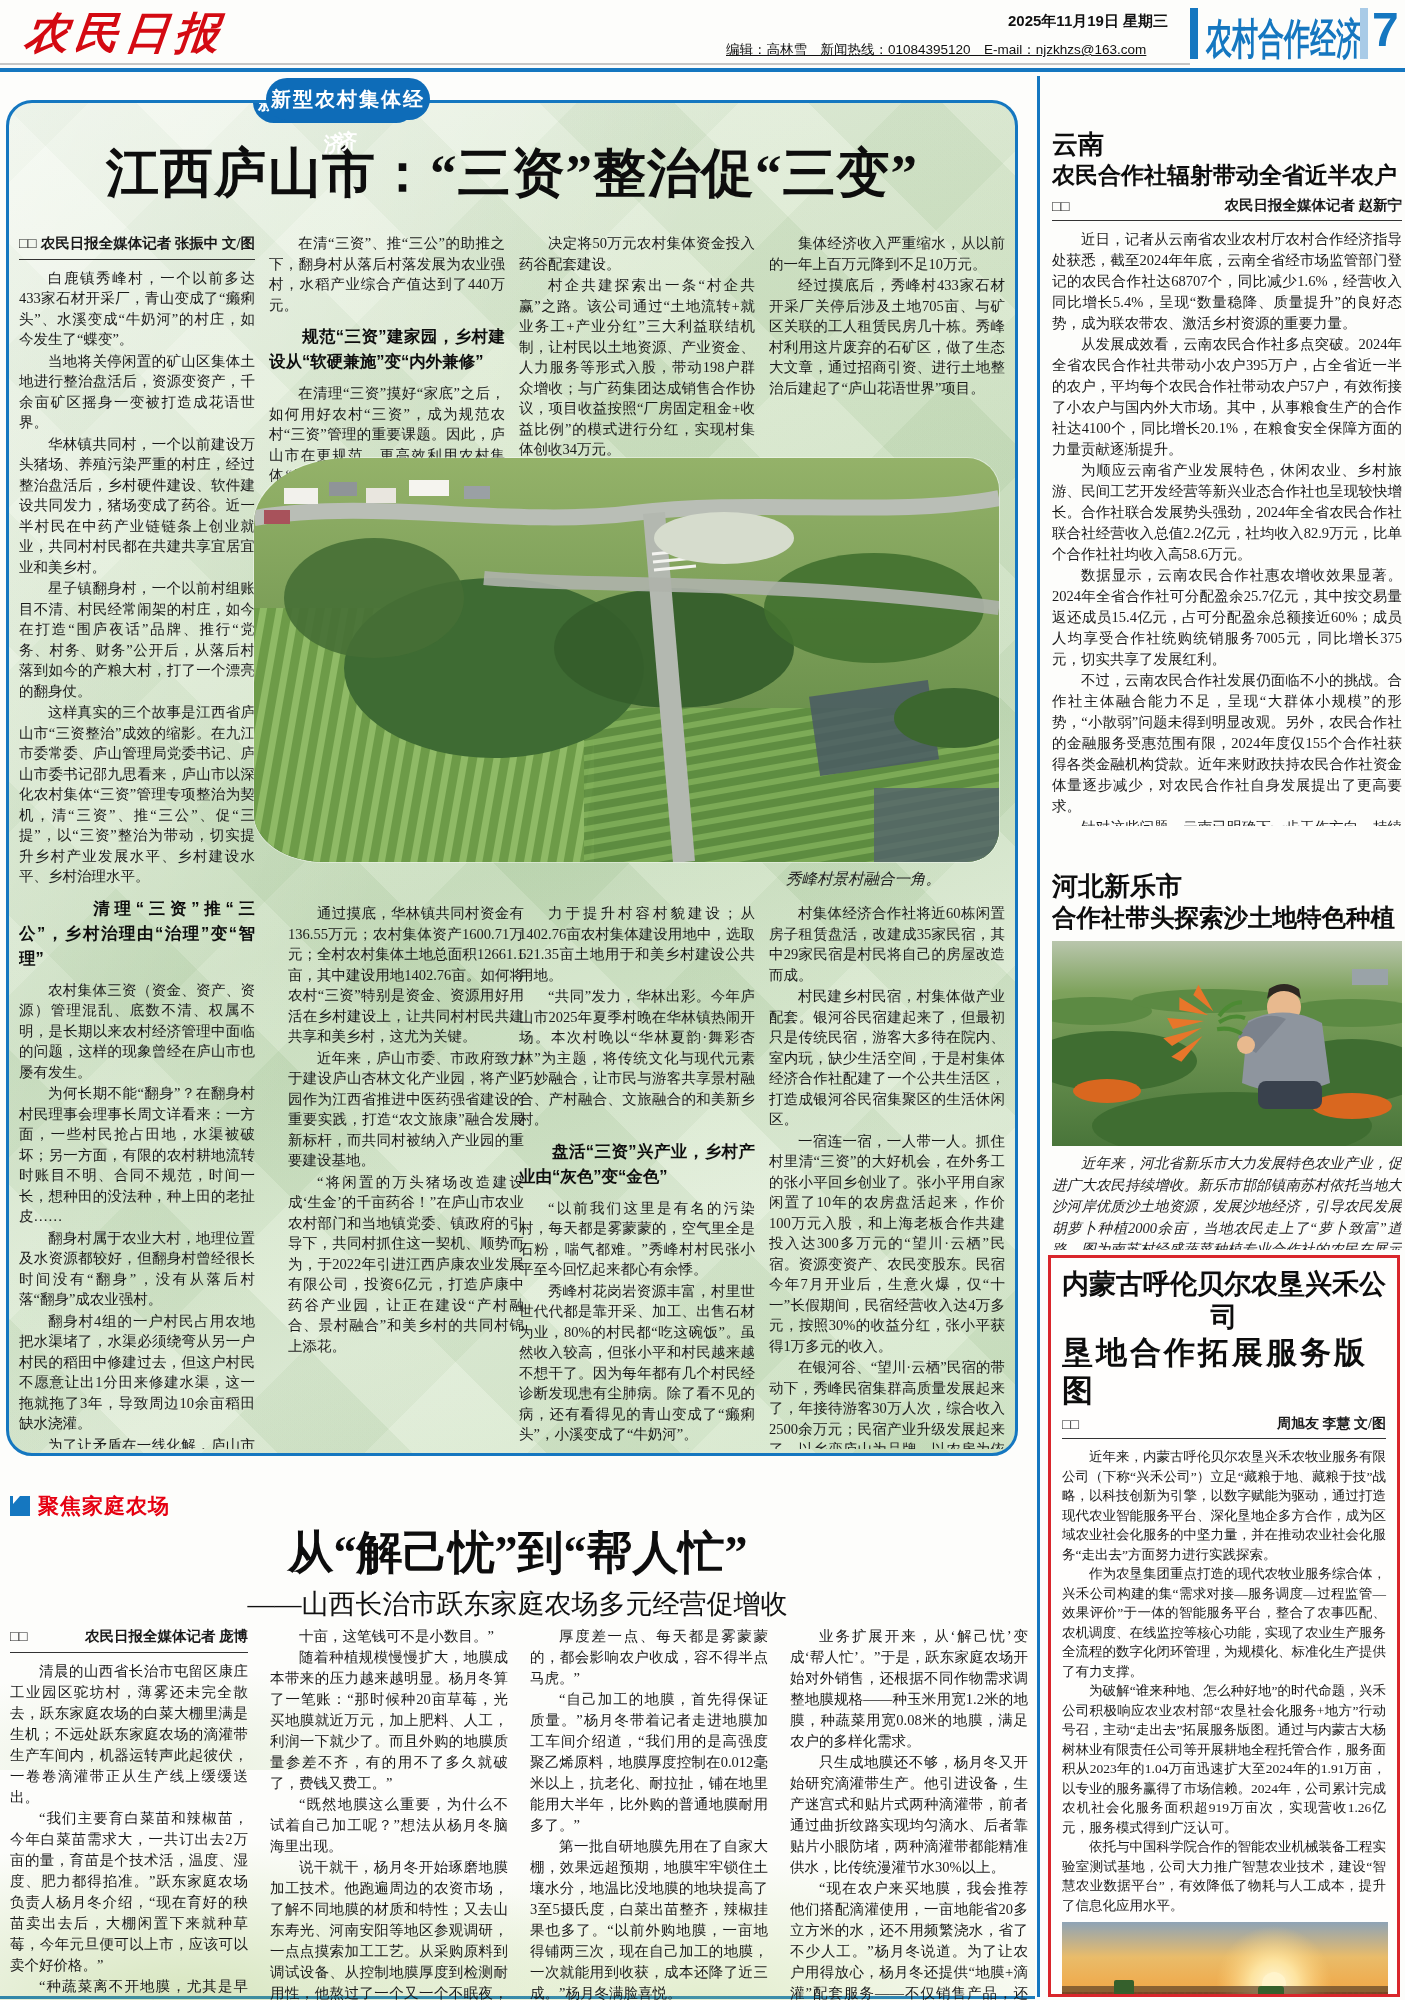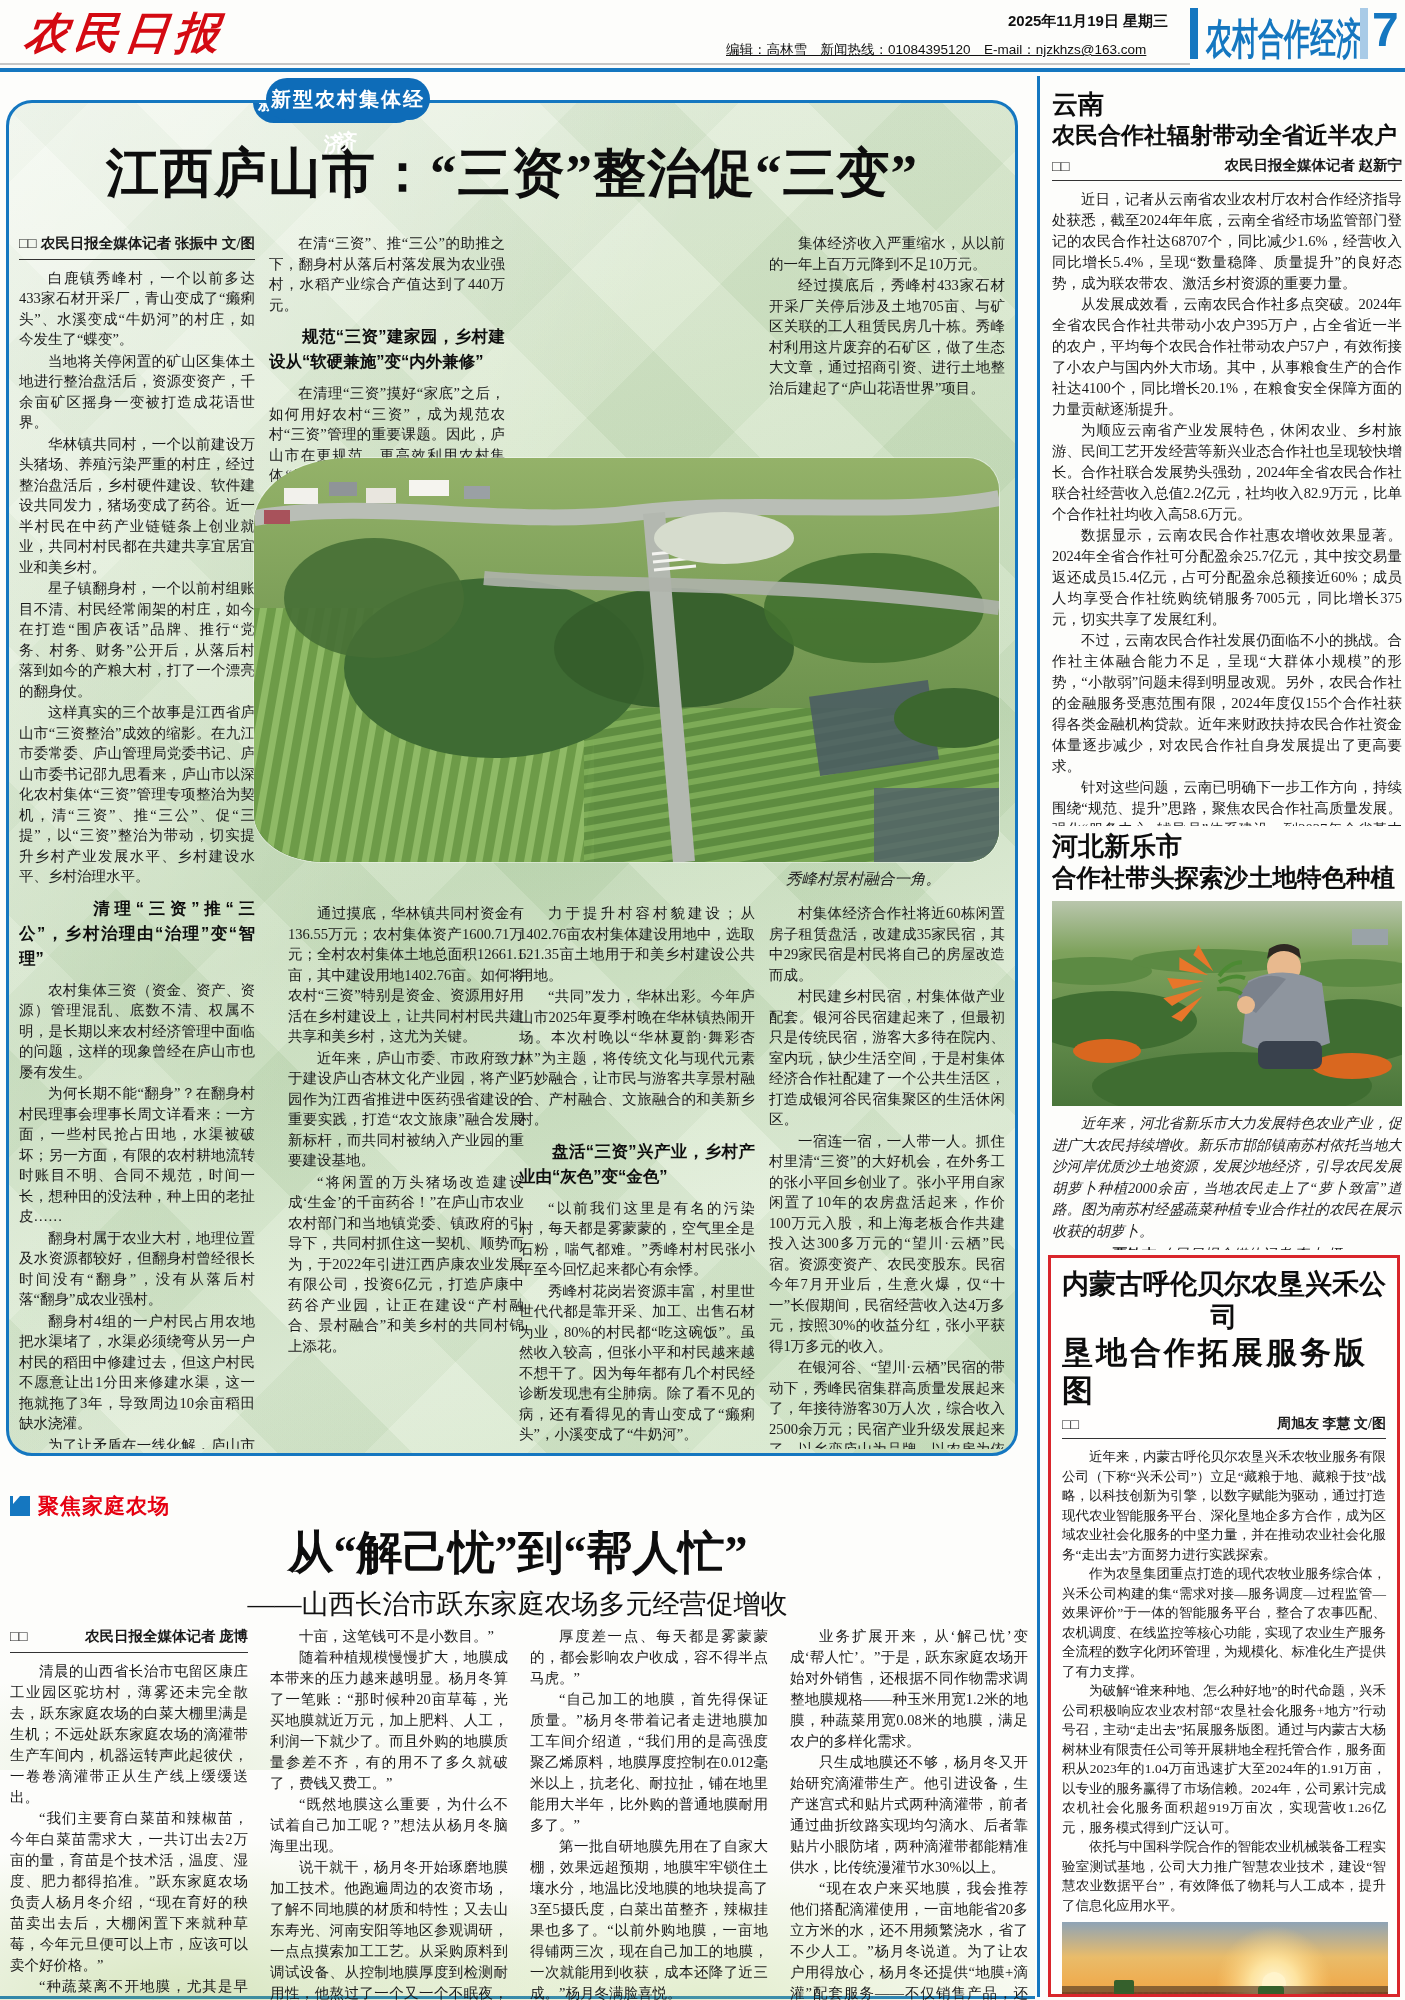--- a/index.html
+++ b/index.html
@@ -64,21 +64,21 @@
     background:radial-gradient(60% 110% at 18% 100%, rgba(150,190,90,.38), transparent 70%),
                radial-gradient(55% 95% at 68% 100%, rgba(170,205,110,.32), transparent 72%);}
   .wave2{left:0;top:1630px;width:560px;height:140px;
     background:radial-gradient(70% 100% at 30% 100%, rgba(140,185,95,.18), transparent 75%);}
 
   
   .vdivider{left:1037px;top:76px;width:3px;height:1921px;background:#1577c0;}
   .bottom-rule{left:0;top:1996px;width:1035px;height:3px;background:#1577c0;}
 
   .artA{left:1052px;top:88px;width:350px;height:738px;overflow:hidden;}
-  .kicker{font-family:"Liberation Sans",sans-serif;font-weight:bold;font-size:26px;color:#0d0d0d;line-height:32px;}
+  .kicker{font-family:"Liberation Sans",sans-serif;font-weight:bold;font-size:26px;color:#0d0d0d;line-height:32px;margin-top:40px;}
   .titleA{font-family:"Liberation Sans",sans-serif;font-weight:bold;font-size:23px;line-height:30px;color:#0d0d0d;}
   .rbody{font-size:14.5px;line-height:21px;}
   .artA .byline-row,.artB .byline-row{margin-top:6px;}
 
   .artB{left:1052px;top:830px;width:350px;height:420px;overflow:hidden;}
   .titleB{font-size:24.5px;font-weight:bold;line-height:31px;color:#0d0d0d;}
   .photo2{width:350px;height:205px;margin-top:8px;overflow:hidden;}
   .photo2 svg{display:block;width:100%;height:100%;}
   .caption{font-size:14.5px;line-height:21.5px;font-style:italic;color:#222;text-align:justify;text-indent:2em;margin-top:7px;}
   .credit{text-align:center;font-size:14.5px;font-style:italic;margin-top:3px;}
@@ -140,20 +140,26 @@
     </div>
 
     <div class="mcol" style="left:260px;top:800px;height:546px;margin-left:19px;">
       <div>
           <p class="para">通过摸底，华林镇共同村资金有136.55万元；农村集体资产1600.71万元；全村农村集体土地总面积12661.1亩，其中建设用地1402.76亩。如何将农村“三资”特别是资金、资源用好用活在乡村建设上，让共同村村民共建共享和美乡村，这尤为关键。</p>
           <p class="para">近年来，庐山市委、市政府致力于建设庐山杏林文化产业园，将产业园作为江西省推进中医药强省建设的重要实践，打造“农文旅康”融合发展新标杆，而共同村被纳入产业园的重要建设基地。</p>
           <p class="para">“将闲置的万头猪场改造建设成‘生金’的千亩药谷！”在庐山市农业农村部门和当地镇党委、镇政府的引导下，共同村抓住这一契机、顺势而为，于2022年引进江西庐康农业发展有限公司，投资6亿元，打造庐康中药谷产业园，让正在建设“产村融合、景村融合”和美乡村的共同村锦上添花。</p>
         </div>
     </div>
 
+    <div class="mcol" style="left:510px;top:130px;height:224px;">
+      <div>
+          <p class="para">决定将50万元农村集体资金投入药谷配套建设。</p>
+          <p class="para">村企共建探索出一条“村企共赢”之路。该公司通过“土地流转+就业务工+产业分红”三大利益联结机制，让村民以土地资源、产业资金、人力服务等形式入股，带动198户群众增收；与广药集团达成销售合作协议，项目收益按照“厂房固定租金+收益比例”的模式进行分红，实现村集体创收34万元。</p>
+        </div>
+    </div>
 
     <div class="mcol" style="left:510px;top:800px;height:546px;">
       <div>
           <p class="para">力于提升村容村貌建设；从1402.76亩农村集体建设用地中，选取621.35亩土地用于和美乡村建设公共用地。</p>
           <p class="para">“共同”发力，华林出彩。今年庐山市2025年夏季村晚在华林镇热闹开场。本次村晚以“华林夏韵·舞彩杏林”为主题，将传统文化与现代元素巧妙融合，让市民与游客共享景村融合、产村融合、文旅融合的和美新乡村。</p>
         </div>
       <div class="subhead ind2">盘活“三资”兴产业，乡村产业由“灰色”变“金色”</div>
       <div>
           <p class="para">“以前我们这里是有名的污染村，每天都是雾蒙蒙的，空气里全是石粉，喘气都难。”秀峰村村民张小平至今回忆起来都心有余悸。</p>
           <p class="para">秀峰村花岗岩资源丰富，村里世世代代都是靠开采、加工、出售石材为业，80%的村民都“吃这碗饭”。虽然收入较高，但张小平和村民越来越不想干了。因为每年都有几个村民经诊断发现患有尘肺病。除了看不见的病，还有看得见的青山变成了“癞痢头”，小溪变成了“牛奶河”。</p>

